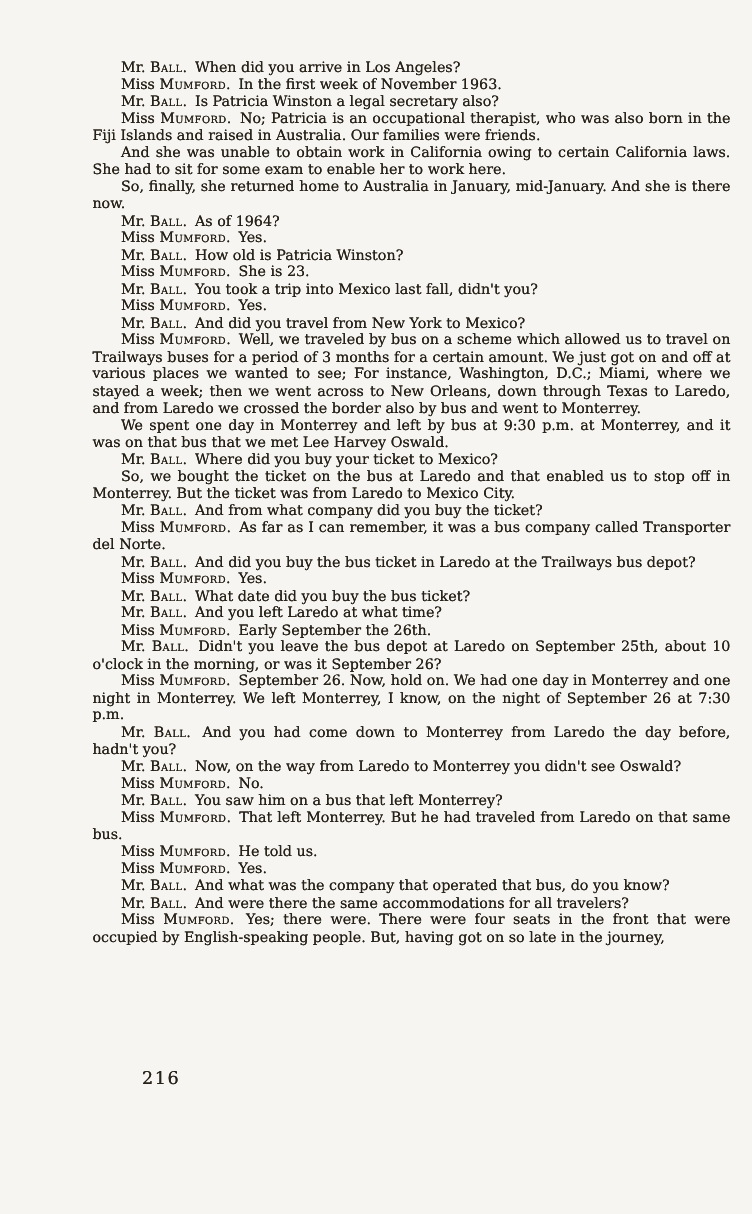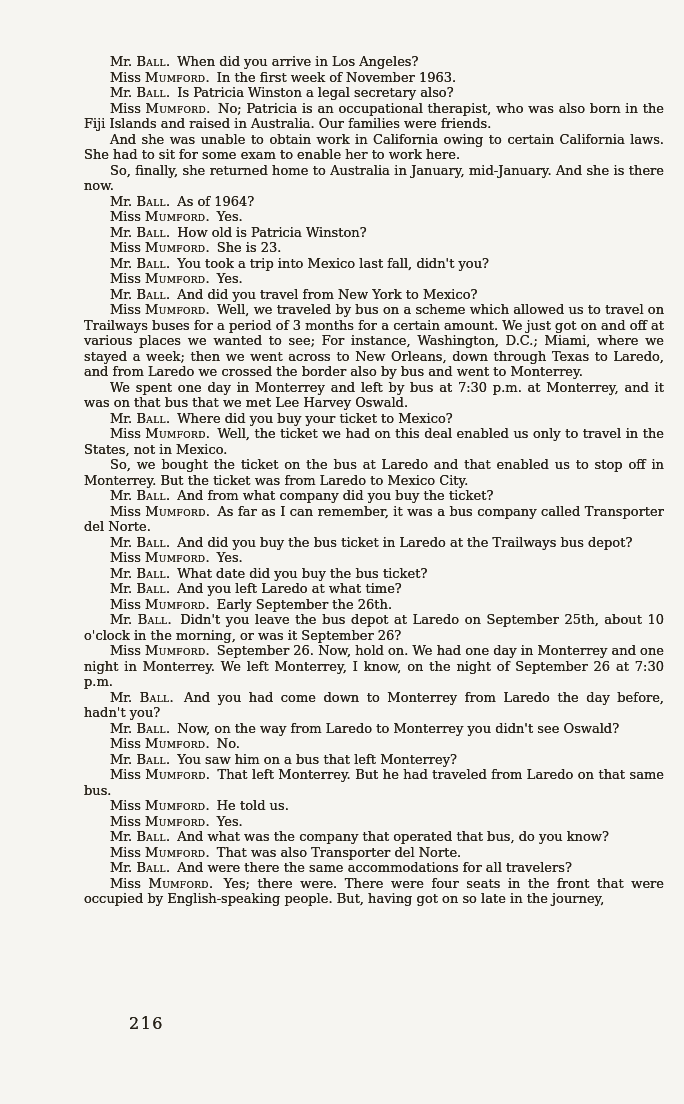--- a/index.html
+++ b/index.html
@@ -39,21 +39,21 @@
   .speaker .sc {
     font-variant: small-caps;
     letter-spacing: 0.4px;
   }
   .speaker {
     margin-right: 3px;
   }
   .pageno {
     position: absolute;
     left: 129px;
-    top: 1014px;
+    top: 970px;
     font-family: "DejaVu Serif", "Liberation Serif", serif;
     font-size: 16px;
     letter-spacing: 1.5px;
     color: #272219;
     text-shadow: 0 0 0.35px currentColor;
   }
 </style>
 </head>
 <body>
 
@@ -66,39 +66,37 @@
       <p class="para">And she was unable to obtain work in California owing to certain California laws.  She had to sit for some exam to enable her to work here.</p>
       <p class="para">So, finally, she returned home to Australia in January, mid-January.  And she is there now.</p>
       <p class="para"><span class="speaker">Mr. <span class="sc">Ball</span>.</span> As of 1964?</p>
       <p class="para"><span class="speaker">Miss <span class="sc">Mumford</span>.</span> Yes.</p>
       <p class="para"><span class="speaker">Mr. <span class="sc">Ball</span>.</span> How old is Patricia Winston?</p>
       <p class="para"><span class="speaker">Miss <span class="sc">Mumford</span>.</span> She is 23.</p>
       <p class="para"><span class="speaker">Mr. <span class="sc">Ball</span>.</span> You took a trip into Mexico last fall, didn't you?</p>
       <p class="para"><span class="speaker">Miss <span class="sc">Mumford</span>.</span> Yes.</p>
       <p class="para"><span class="speaker">Mr. <span class="sc">Ball</span>.</span> And did you travel from New York to Mexico?</p>
       <p class="para"><span class="speaker">Miss <span class="sc">Mumford</span>.</span> Well, we traveled by bus on a scheme which allowed us to travel on Trailways buses for a period of 3 months for a certain amount.  We just got on and off at various places we wanted to see; For instance, Washington, D.C.; Miami, where we stayed a week; then we went across to New Orleans, down through Texas to Laredo, and from Laredo we crossed the border also by bus and went to Monterrey.</p>
-      <p class="para">We spent one day in Monterrey and left by bus at 7:30 p.m. at Monterrey, and it was on that bus that we met Lee Harvey Oswald.</p>
+      <p class="para">We spent one day in Monterrey and left by bus at 9:30 p.m. at Monterrey, and it was on that bus that we met Lee Harvey Oswald.</p>
       <p class="para"><span class="speaker">Mr. <span class="sc">Ball</span>.</span> Where did you buy your ticket to Mexico?</p>
-      <p class="para"><span class="speaker">Miss <span class="sc">Mumford</span>.</span> Well, the ticket we had on this deal enabled us only to travel in the States, not in Mexico.</p>
       <p class="para">So, we bought the ticket on the bus at Laredo and that enabled us to stop off in Monterrey.  But the ticket was from Laredo to Mexico City.</p>
       <p class="para"><span class="speaker">Mr. <span class="sc">Ball</span>.</span> And from what company did you buy the ticket?</p>
       <p class="para"><span class="speaker">Miss <span class="sc">Mumford</span>.</span> As far as I can remember, it was a bus company called Transporter del Norte.</p>
       <p class="para"><span class="speaker">Mr. <span class="sc">Ball</span>.</span> And did you buy the bus ticket in Laredo at the Trailways bus depot?</p>
       <p class="para"><span class="speaker">Miss <span class="sc">Mumford</span>.</span> Yes.</p>
       <p class="para"><span class="speaker">Mr. <span class="sc">Ball</span>.</span> What date did you buy the bus ticket?</p>
       <p class="para"><span class="speaker">Mr. <span class="sc">Ball</span>.</span> And you left Laredo at what time?</p>
       <p class="para"><span class="speaker">Miss <span class="sc">Mumford</span>.</span> Early September the 26th.</p>
       <p class="para"><span class="speaker">Mr. <span class="sc">Ball</span>.</span> Didn't you leave the bus depot at Laredo on September 25th, about 10 o'clock in the morning, or was it September 26?</p>
       <p class="para"><span class="speaker">Miss <span class="sc">Mumford</span>.</span> September 26.  Now, hold on.  We had one day in Monterrey and one night in Monterrey.  We left Monterrey, I know, on the night of September 26 at 7:30 p.m.</p>
       <p class="para"><span class="speaker">Mr. <span class="sc">Ball</span>.</span> And you had come down to Monterrey from Laredo the day before, hadn't you?</p>
       <p class="para"><span class="speaker">Mr. <span class="sc">Ball</span>.</span> Now, on the way from Laredo to Monterrey you didn't see Oswald?</p>
       <p class="para"><span class="speaker">Miss <span class="sc">Mumford</span>.</span> No.</p>
       <p class="para"><span class="speaker">Mr. <span class="sc">Ball</span>.</span> You saw him on a bus that left Monterrey?</p>
       <p class="para"><span class="speaker">Miss <span class="sc">Mumford</span>.</span> That left Monterrey.  But he had traveled from Laredo on that same bus.</p>
       <p class="para"><span class="speaker">Miss <span class="sc">Mumford</span>.</span> He told us.</p>
       <p class="para"><span class="speaker">Miss <span class="sc">Mumford</span>.</span> Yes.</p>
       <p class="para"><span class="speaker">Mr. <span class="sc">Ball</span>.</span> And what was the company that operated that bus, do you know?</p>
-      <p class="para"><span class="speaker">Miss <span class="sc">Mumford</span>.</span> That was also Transporter del Norte.</p>
       <p class="para"><span class="speaker">Mr. <span class="sc">Ball</span>.</span> And were there the same accommodations for all travelers?</p>
       <p class="para"><span class="speaker">Miss <span class="sc">Mumford</span>.</span> Yes; there were.  There were four seats in the front that were occupied by English-speaking people.  But, having got on so late in the journey,</p>
     </div>
   <div class="pageno">216</div>
 </div>
 
 </body></html>

